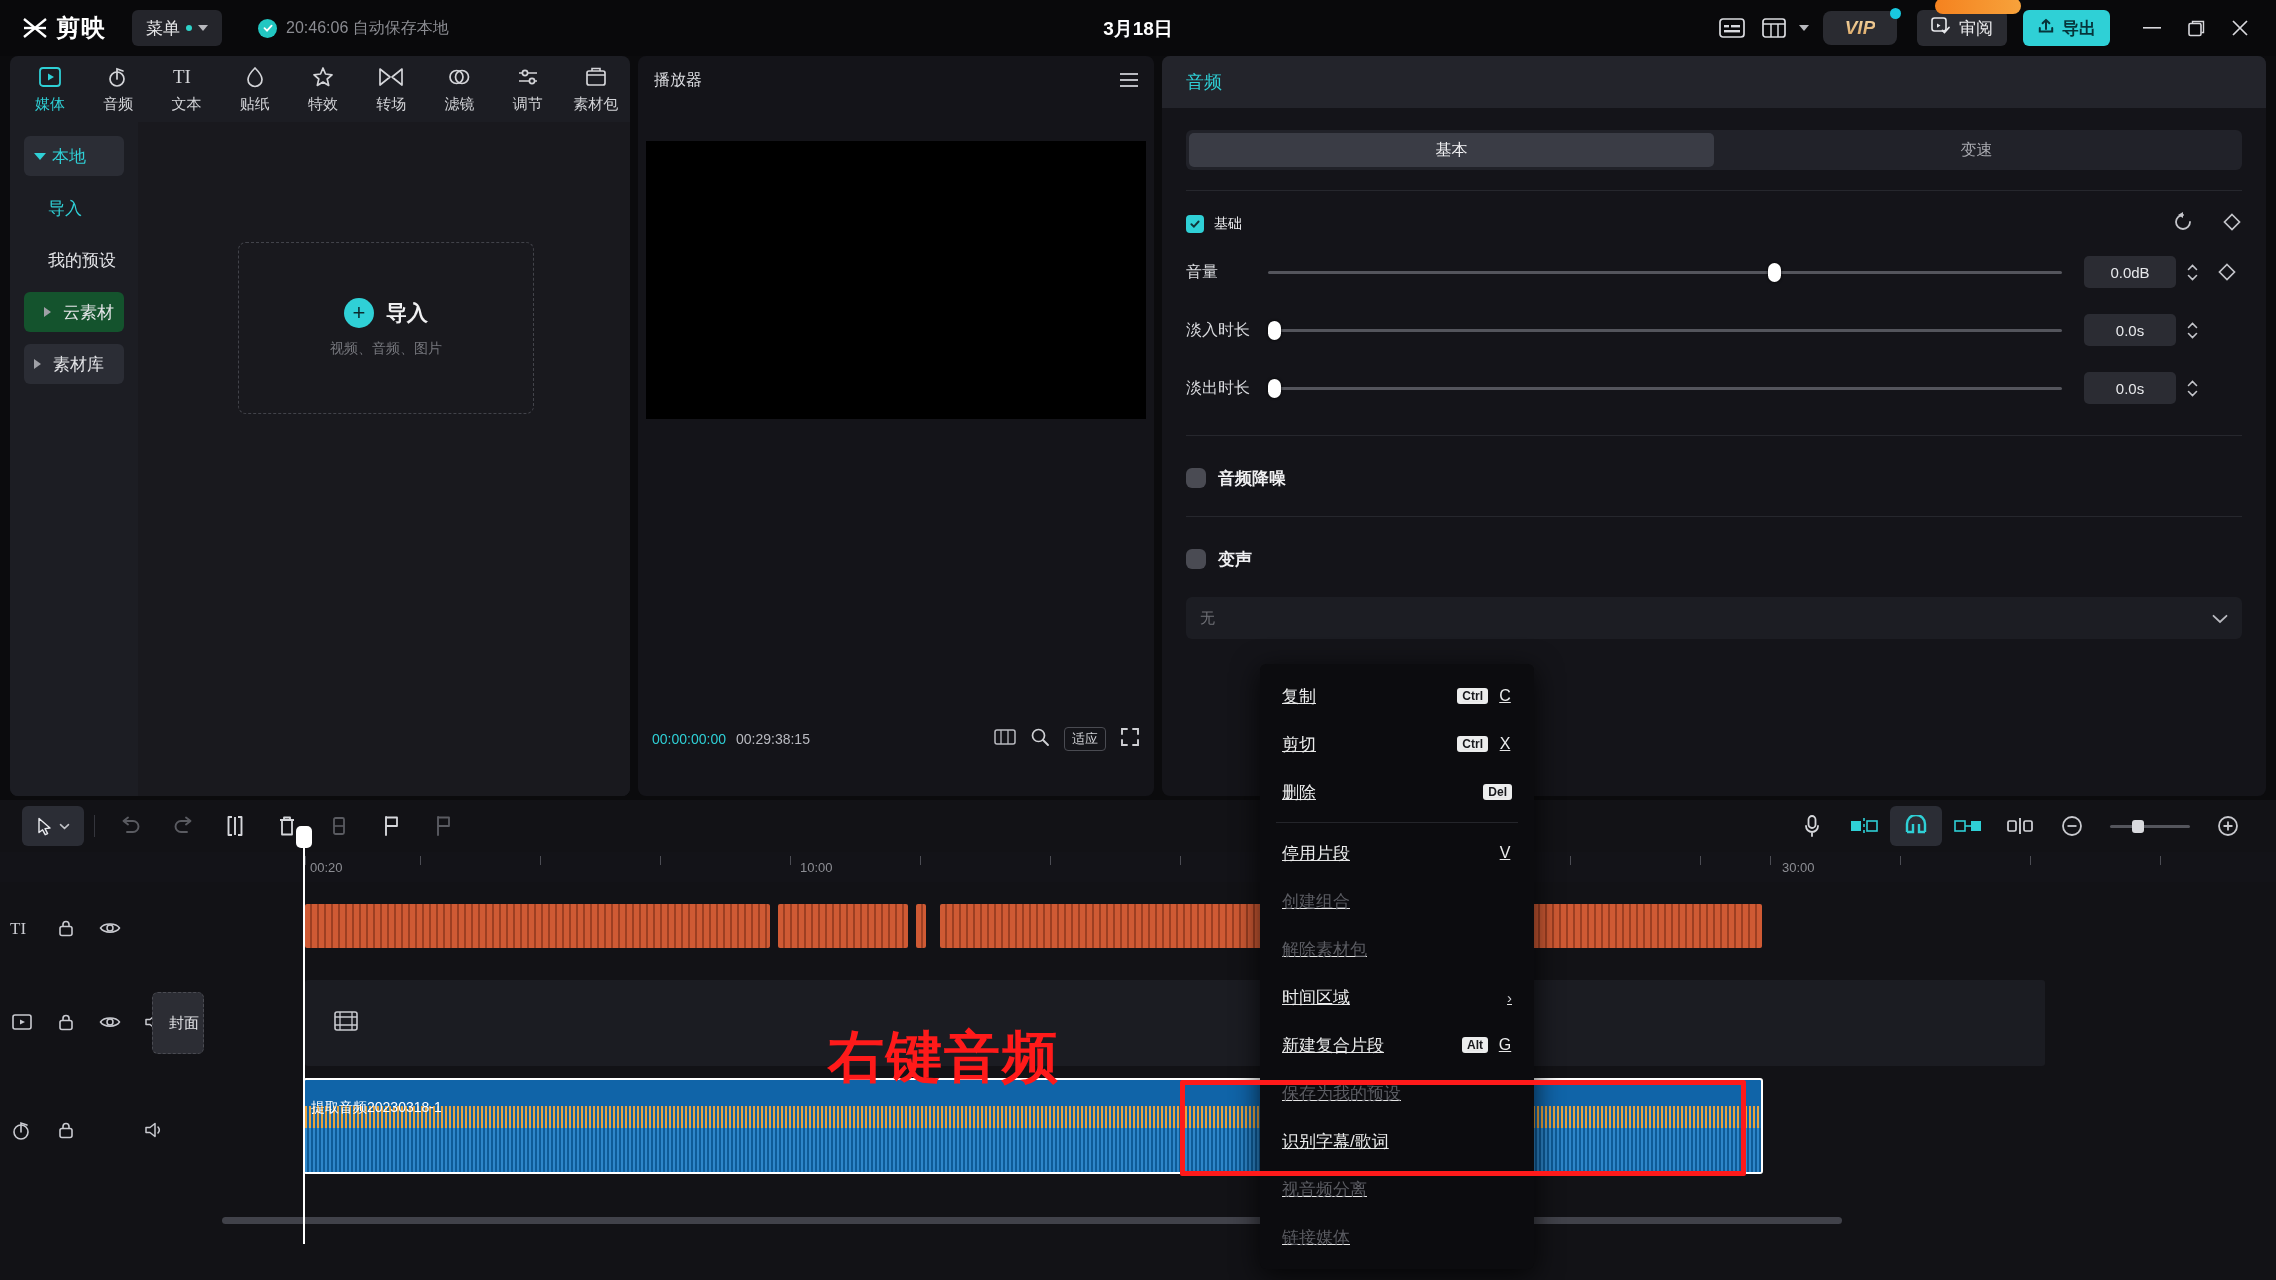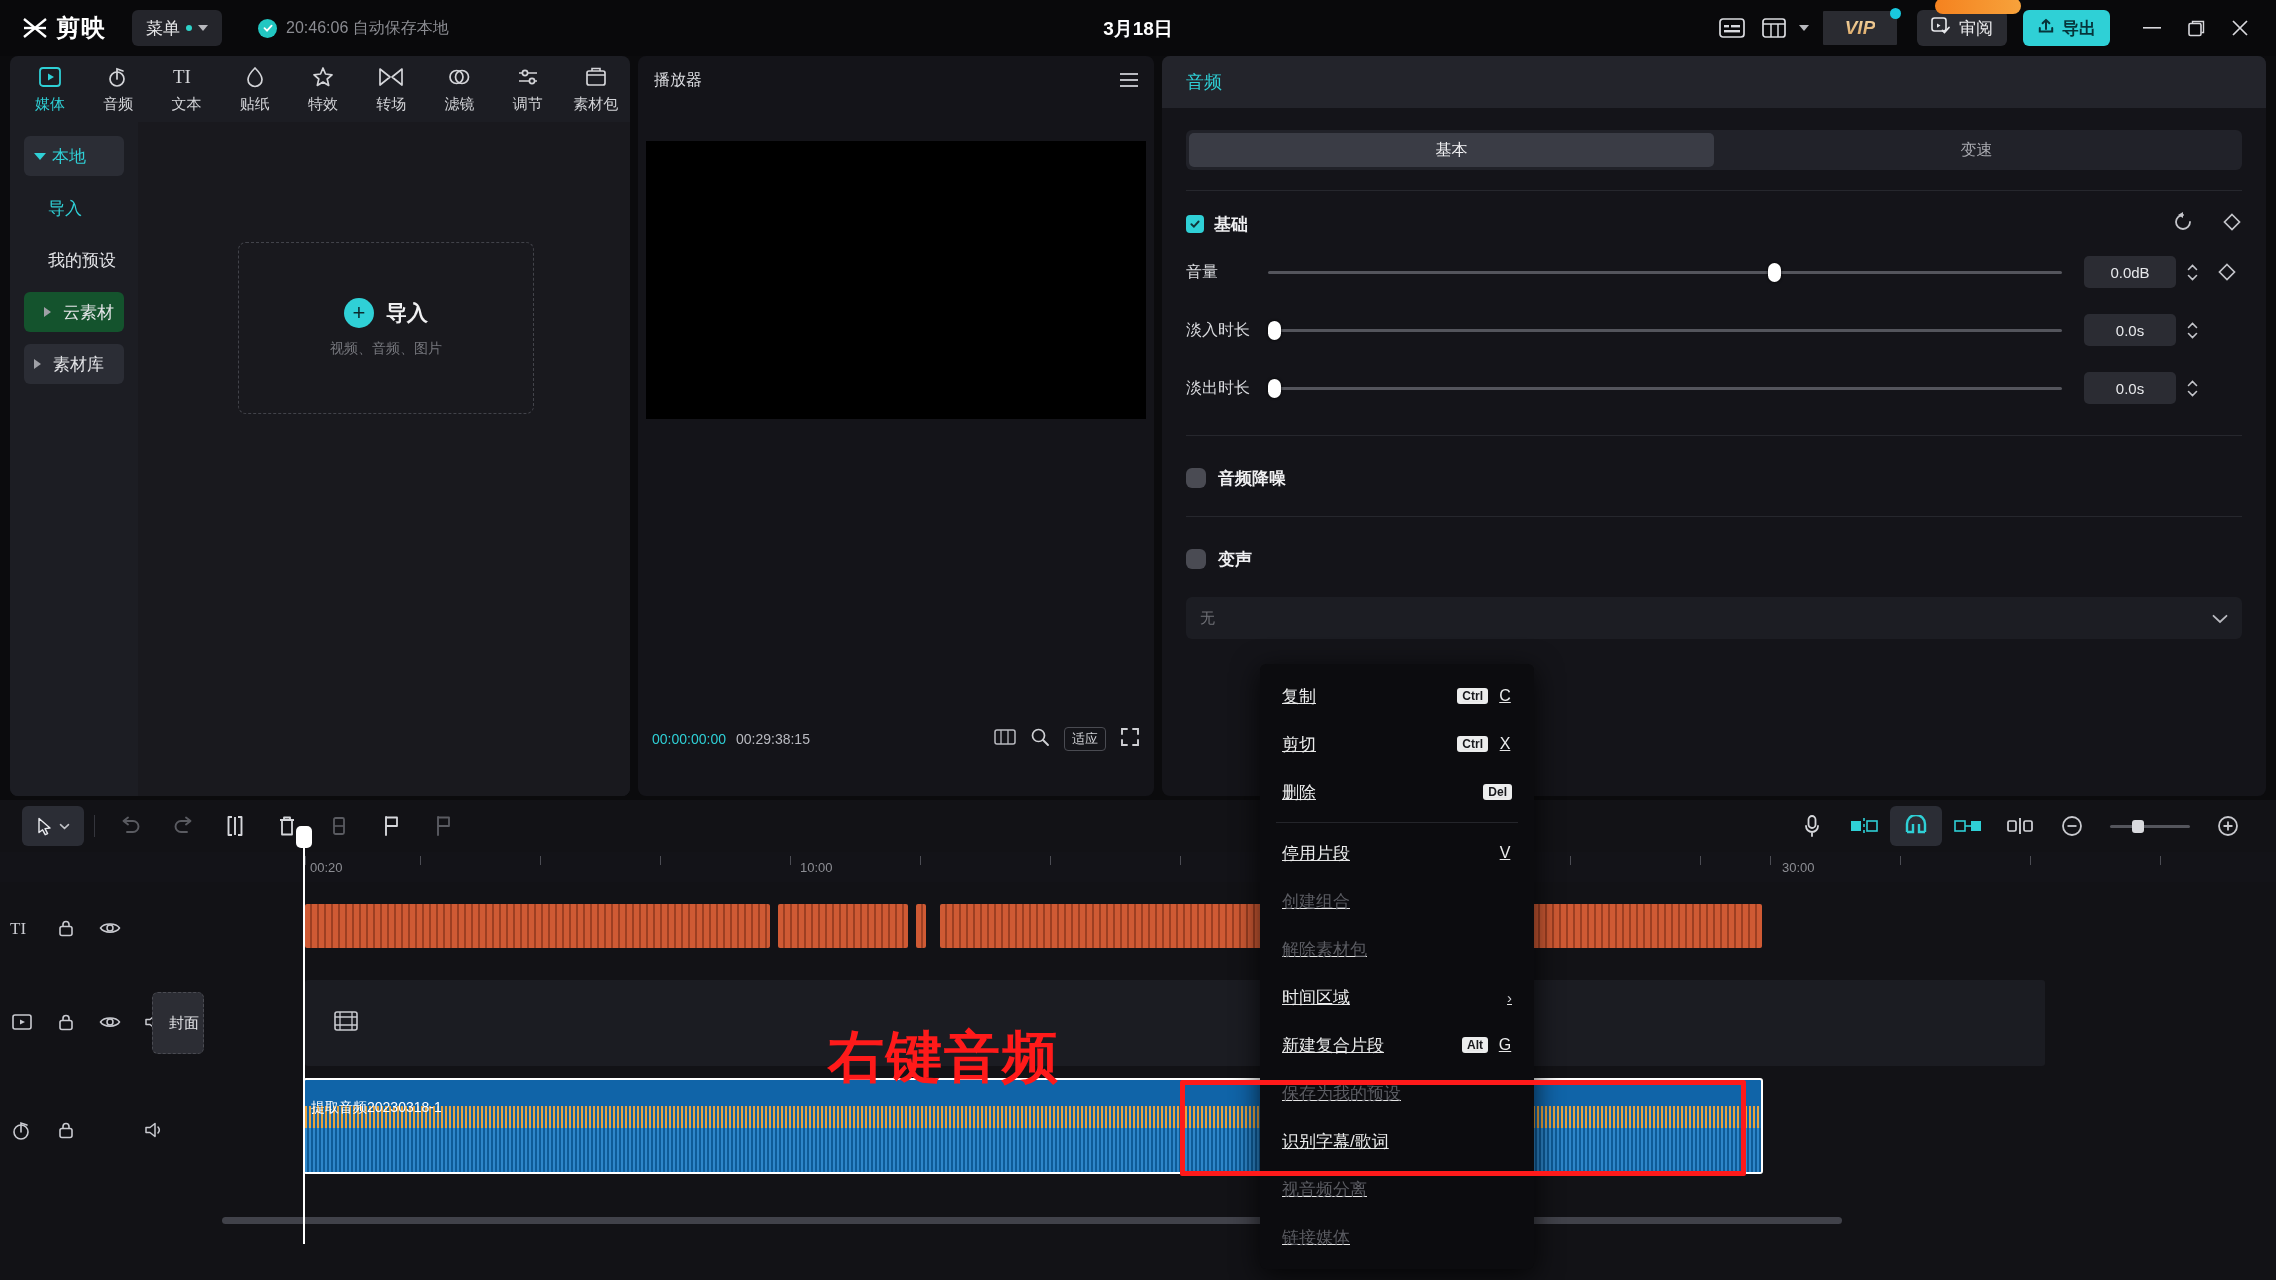--- a/index.html
+++ b/index.html
@@ -33,21 +33,21 @@
   .check-circle svg { display:block; }
   .doc-title {
     position: absolute; left: 0; right: 0; top: 16px; text-align: center;
     font-size: 19px; font-weight: bold; color: #ffffff; pointer-events: none;
   }
   .tb-right { margin-left: auto; display: flex; align-items: center; gap: 0; padding-right: 14px; }
   .ic-btn { width: 42px; height: 40px; display:flex;align-items:center;justify-content:center; }
   .ic-btn svg { display:block; }
   .layout-group { display:flex; align-items:center; gap:4px; margin-right: 14px;}
   .vip-badge {
-    position: relative; width: 74px; height: 34px; border-radius: 1px; background: #2a2b31;
+    position: relative; width: 74px; height: 34px; border-radius: 8px; background: #2a2b31;
     display:flex; align-items:center; justify-content:center; margin-right: 20px;
   }
   .vip-badge .vip-txt {
     font-size: 19px; font-weight: bold; font-style: italic;
     background: linear-gradient(180deg,#f6d9a8,#d9a25c); -webkit-background-clip: text; background-clip:text; color: transparent;
   }
   .vip-dot { position:absolute; right:-4px; top:-3px; width:11px;height:11px;border-radius:50%;background:#19c8e0; }
   .review-btn {
     position: relative; height: 36px; padding: 0 14px; border-radius: 6px; background: #2a2b31;
     display:flex;align-items:center;gap:8px; font-size:17px; color:#ededef; margin-right: 16px;
@@ -121,21 +121,21 @@
   .rp-title { font-size: 18px; color: #2fd0d6; }
   .seg { margin: 22px 24px 0 24px; height: 40px; background: #212229; border-radius: 6px; display:flex; padding: 3px; }
   .seg-item { flex:1; display:flex;align-items:center;justify-content:center; font-size:16px; color:#a9aab0; border-radius: 5px; }
   .seg-item.active { background: #3a3c45; color: #f2f2f4; }
   .rp-div { height: 1px; background: #26272d; margin: 20px 24px 0 24px; }
   .sec-head { display:flex; align-items:center; padding: 20px 24px 0 24px; }
   .cb {
     width: 18px; height: 18px; border-radius: 4px; background: #2fd0d6;
     display:flex;align-items:center;justify-content:center; margin-right: 10px;
   }
-  .sec-title { font-size: 17px; font-weight: bold; color: #f0f0f2; }
+  .sec-title { font-size: 14px; font-weight: normal; color: #f0f0f2; }
   .sec-actions { margin-left: auto; display:flex; align-items:center; gap: 28px; }
   .row { display:flex; align-items:center; padding: 0 24px; height: 46px; margin-top: 12px; }
   .row-label { width: 82px; font-size: 16px; color: #d9dade; }
   .slider { position: relative; flex: 1; height: 20px; display:flex; align-items:center; margin-right: 22px;}
   .track { position:absolute; left:0; right:0; height: 3px; background: #54555c; border-radius: 2px; }
   .knob { position:absolute; width: 13px; height: 19px; border-radius: 7px; background: #ffffff; box-shadow: 0 0 3px #000; }
   .numbox {
     width: 92px; height: 32px; background: #2b2c33; border-radius: 5px;
     display:flex;align-items:center;justify-content:center; font-size: 15px; color: #e8e9ec;
   }

